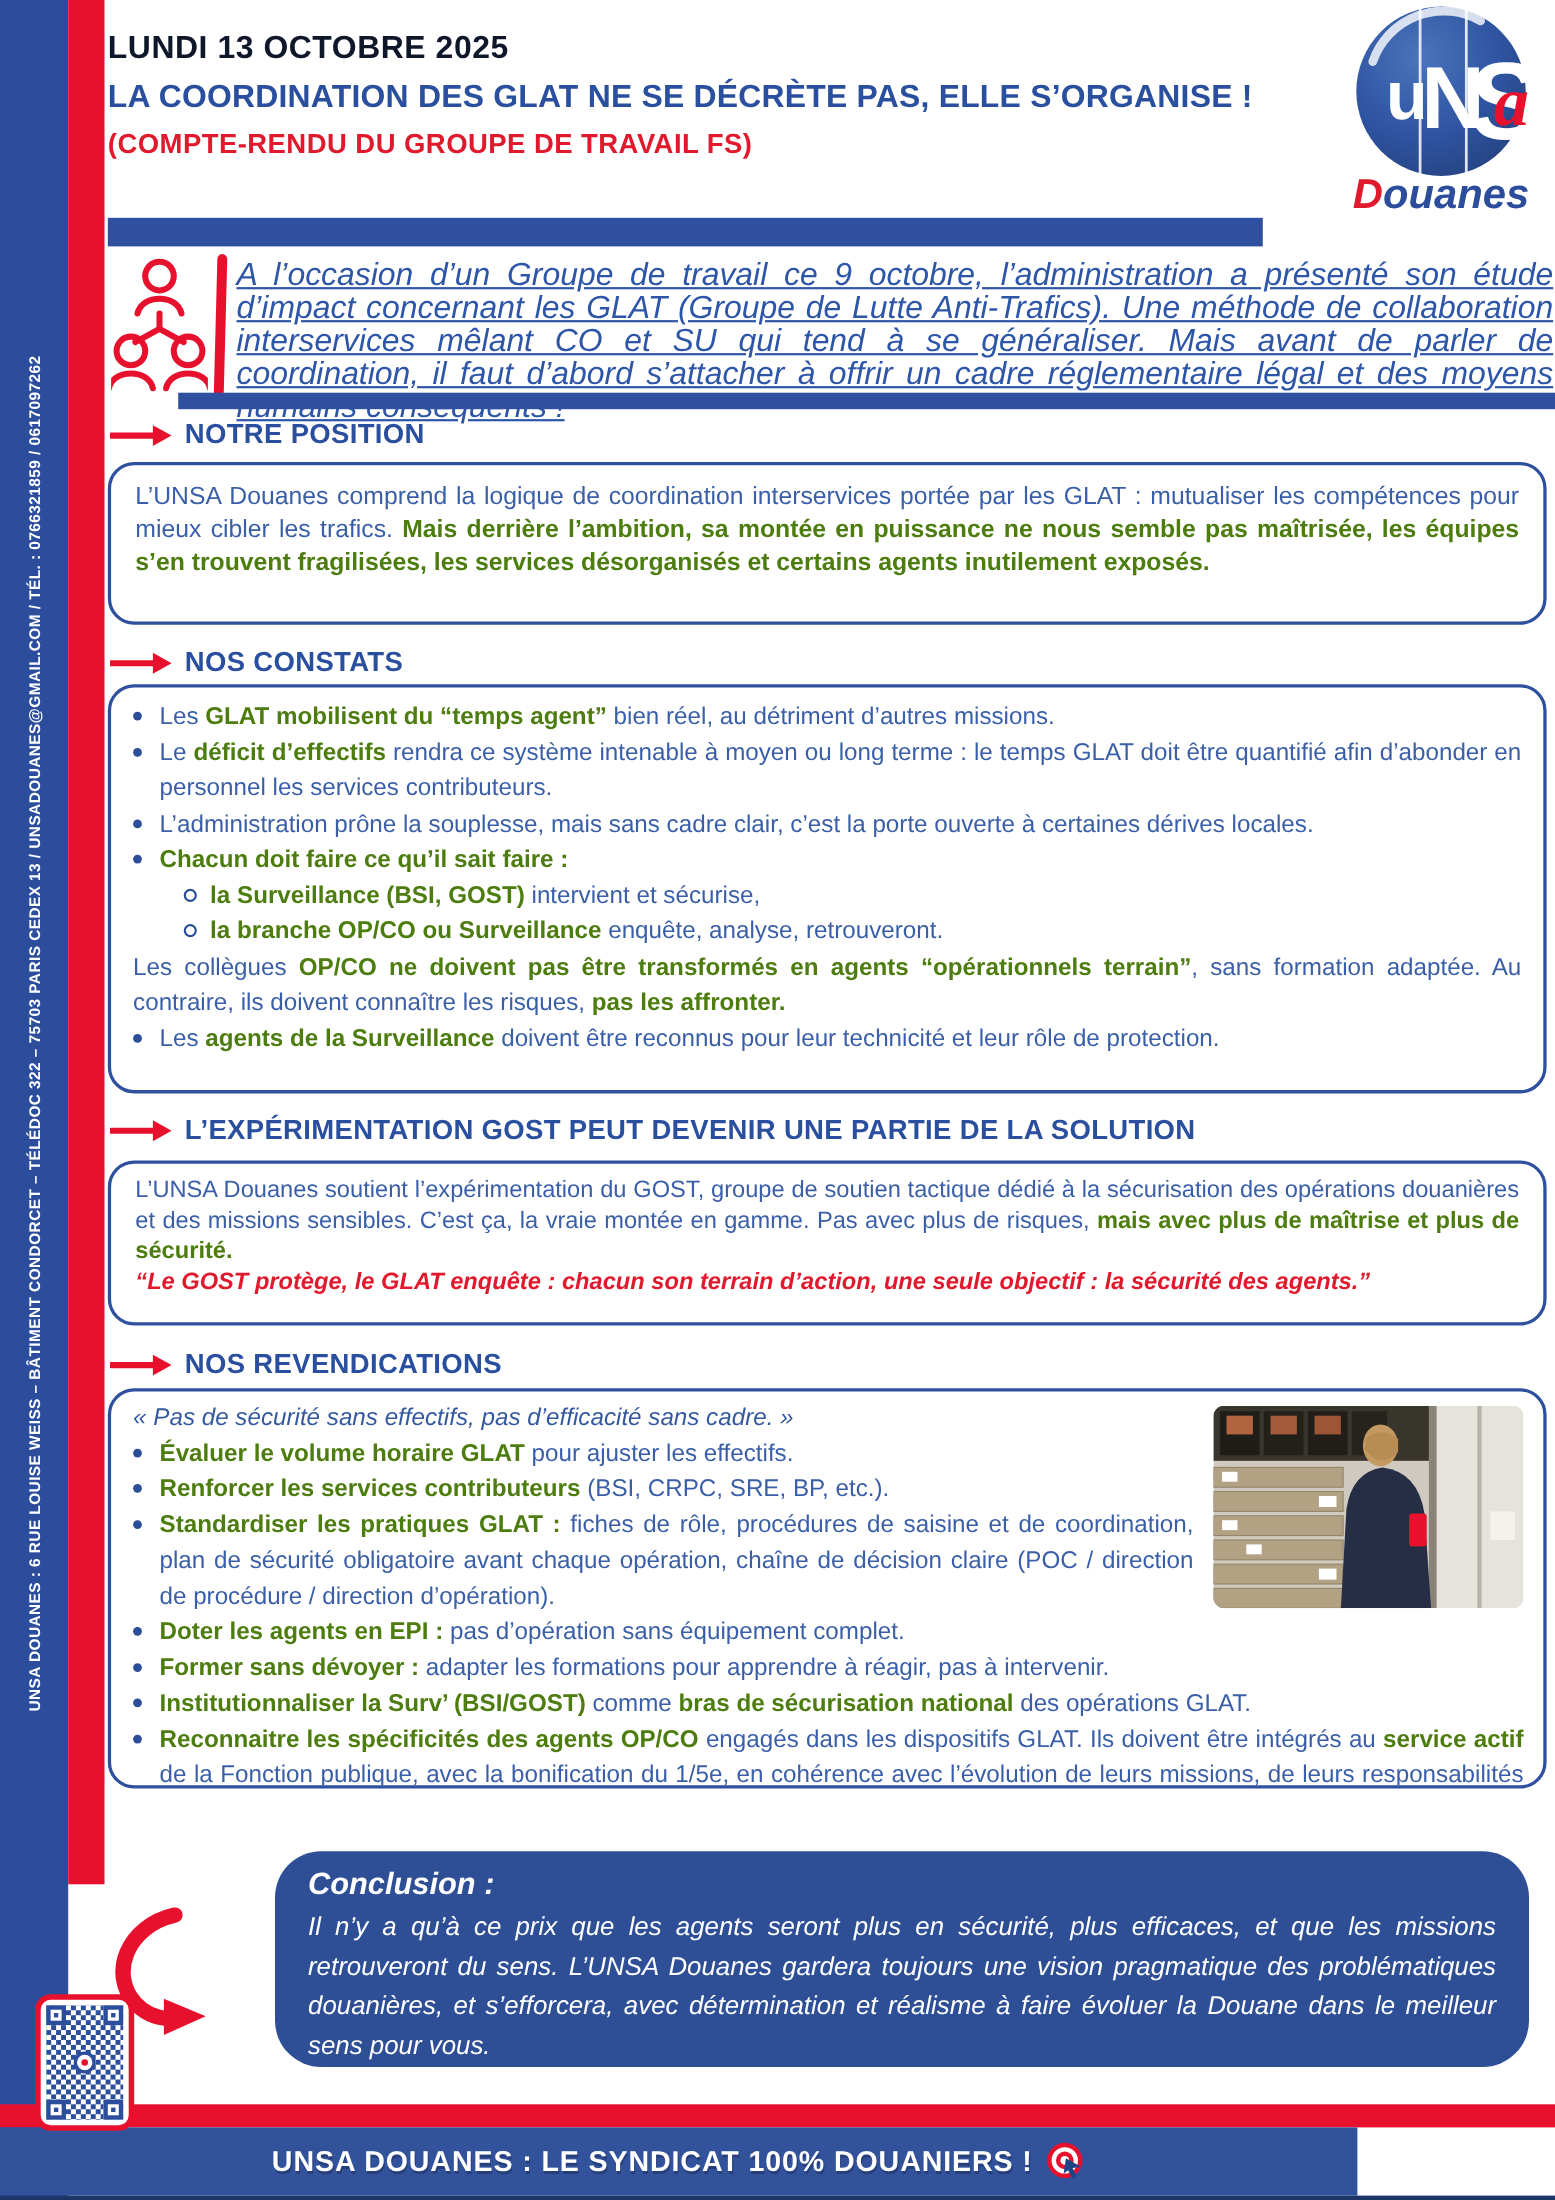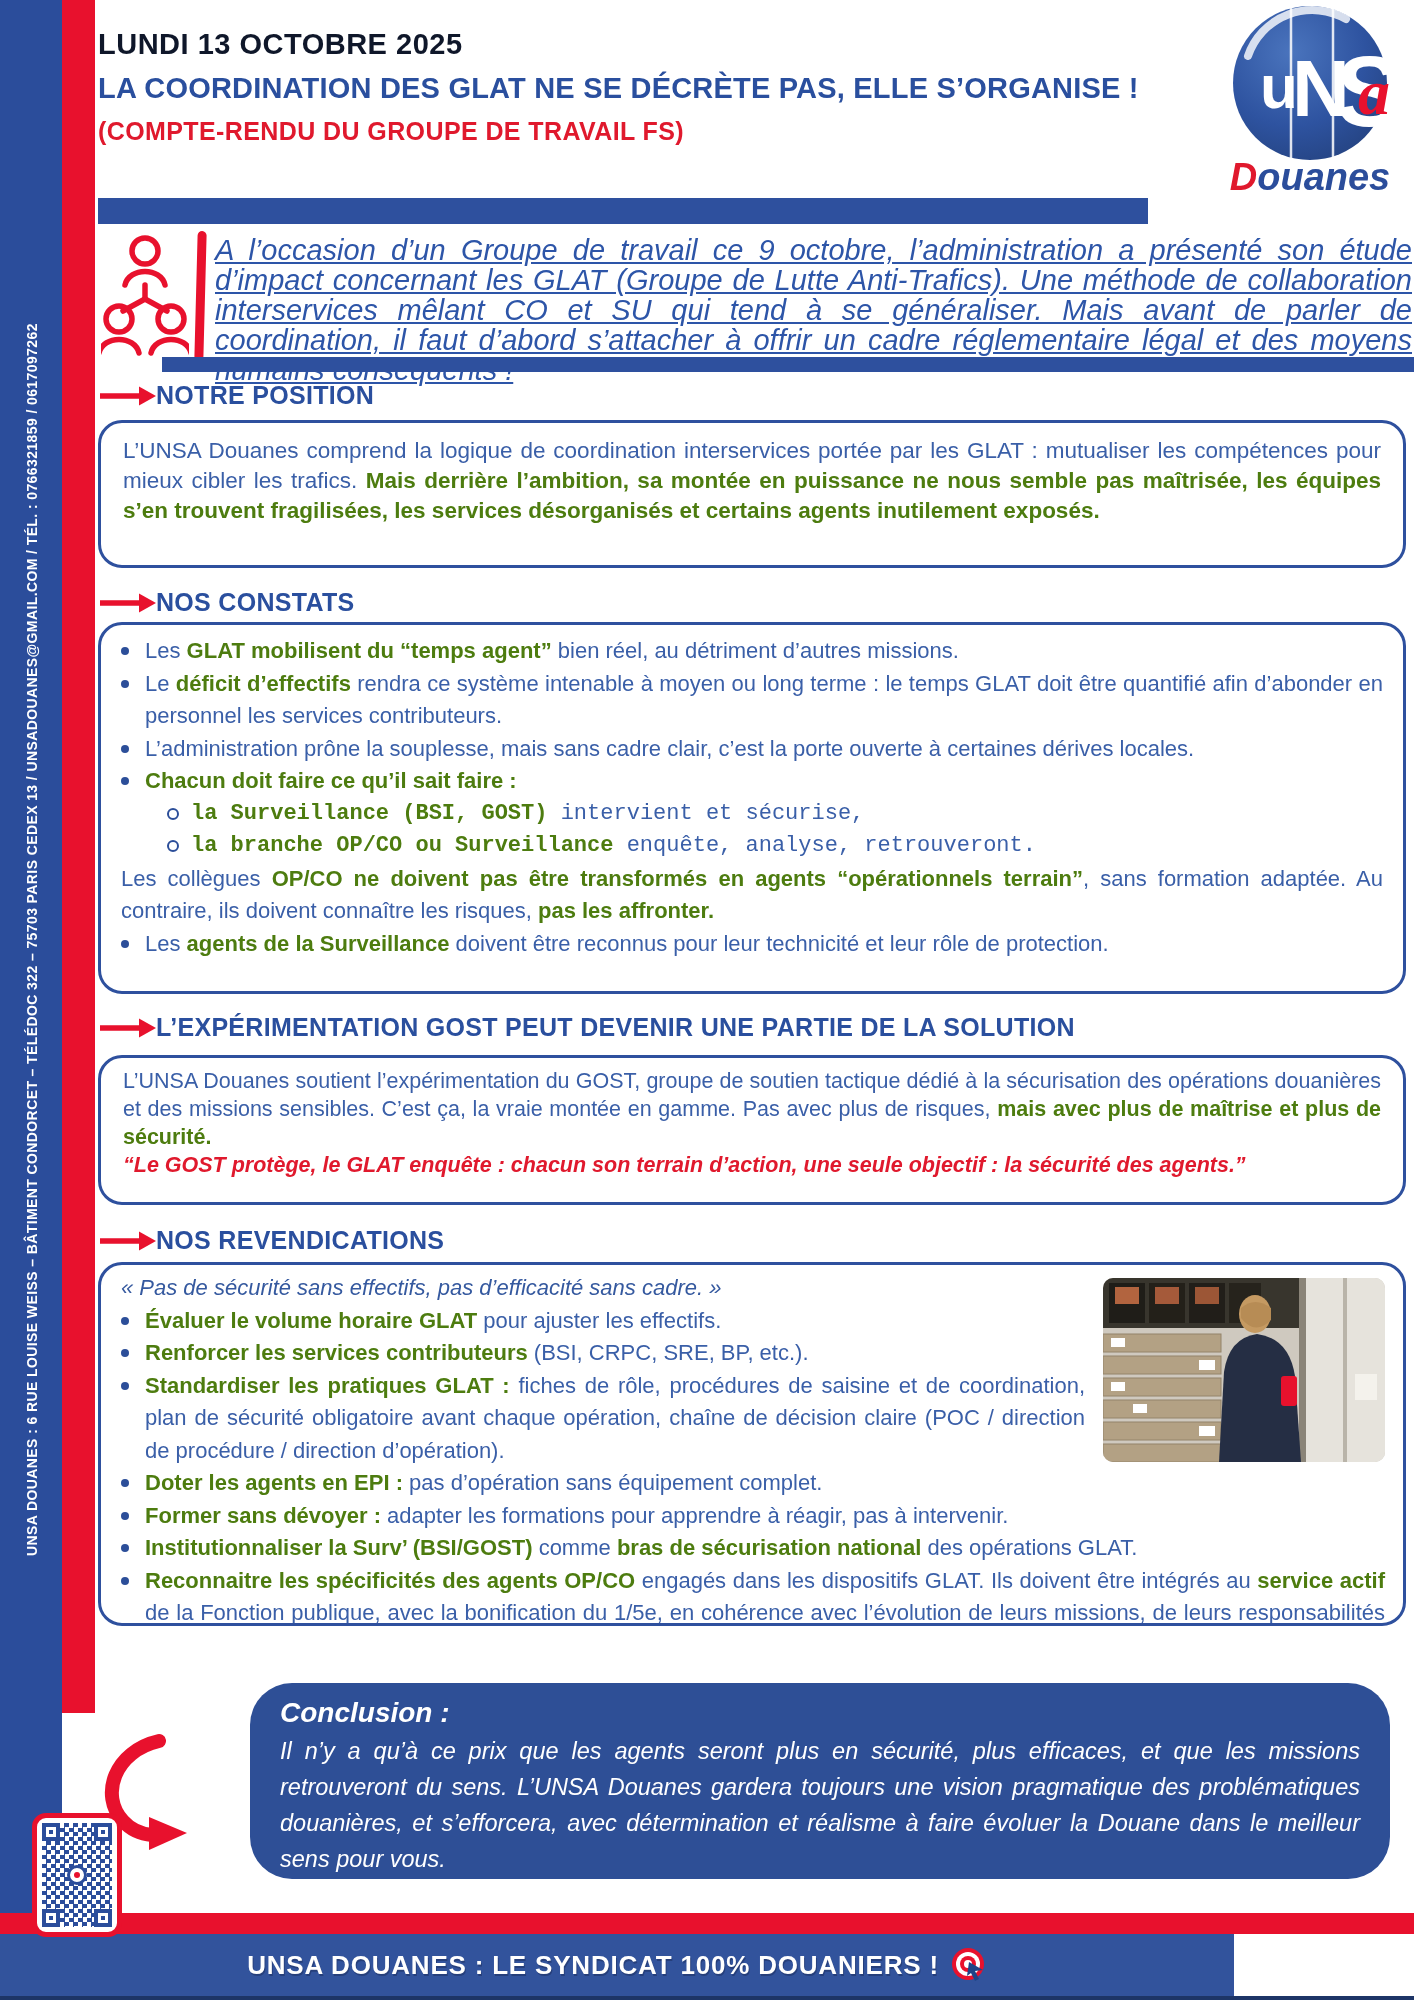--- a/index.html
+++ b/index.html
@@ -29,38 +29,38 @@
   .logo-word .d{color:#e0192d;}
   .logo-word .rest{color:#2b4d9b;}
   
   .intro-icon{position:absolute;left:101px;top:233px;}
   .brush{position:absolute;left:196px;top:231px;width:9px;height:130px;background:#e8112d;border-radius:5px;transform:rotate(1.5deg);}
   .intro-text{
     position:absolute;left:215px;top:235px;width:1197px;
     color:#2d55a8;font-style:italic;font-size:29px;line-height:30px;text-align:justify;text-decoration:underline;
   }
   
-  .sec-h{position:absolute;left:100px;display:flex;align-items:center;}
+  .sec-h{position:absolute;left:100px;display:flex;align-items:center;gap:12px;}
   .sec-h .lbl{color:#2a4f9e;font-weight:800;font-size:25px;letter-spacing:.3px;white-space:nowrap;}
   .box{
     position:absolute;left:98px;width:1308px;box-sizing:border-box;background:#fff;
     border:3.5px solid #2e509e;border-radius:24px;overflow:hidden;
     color:#3a5fa8;font-size:22.5px;text-align:justify;
   }
   .rt-b{font-weight:bold;color:#4d7c0f;}
   .rt-n{font-weight:normal;}
   #box-position{top:420px;height:148px;padding:13px 22px;line-height:30px;}
   #box-constats{top:622px;height:372px;padding:10px 20px 8px 20px;line-height:32.5px;font-size:22px;}
   #box-gost{top:1055px;height:150px;padding:9px 22px;line-height:28px;font-size:21.5px;}
   #box-reven{top:1262px;height:364px;padding:7px 18px 6px 20px;line-height:32.5px;font-size:22px;}
   .li{display:flex;align-items:flex-start;}
   .li .mk{flex:0 0 24px;display:flex;justify-content:flex-start;}
   .mk-dot::before{content:"";display:block;width:8px;height:8px;border-radius:50%;background:#2c4e99;margin-top:12px;}
   .mk-circle::before{content:"";display:block;width:8px;height:8px;border:2.5px solid #2c4e99;border-radius:50%;background:#fff;margin-top:10px;}
-  .li.sub{margin-left:46px;font-family:Liberation Mono, monospace;}
+  .li.sub{margin-left:46px;}
   .li-t{flex:1;}
   .gost-quote{color:#e0192d;font-weight:bold;font-style:italic;}
   .rev-quote{font-style:italic;color:#35599f;}
   .photo{float:right;width:282px;height:184px;margin:6px 0 10px 18px;border-radius:10px;overflow:hidden;}
   
   .concl-arrow{position:absolute;left:95px;top:1733px;}
   .concl{
     position:absolute;left:250px;top:1683px;width:1140px;height:196px;box-sizing:border-box;
     background:#2e4f96;border-radius:42px;padding:14px 30px;overflow:hidden;
     color:#ffffff;font-style:italic;font-weight:bold;

